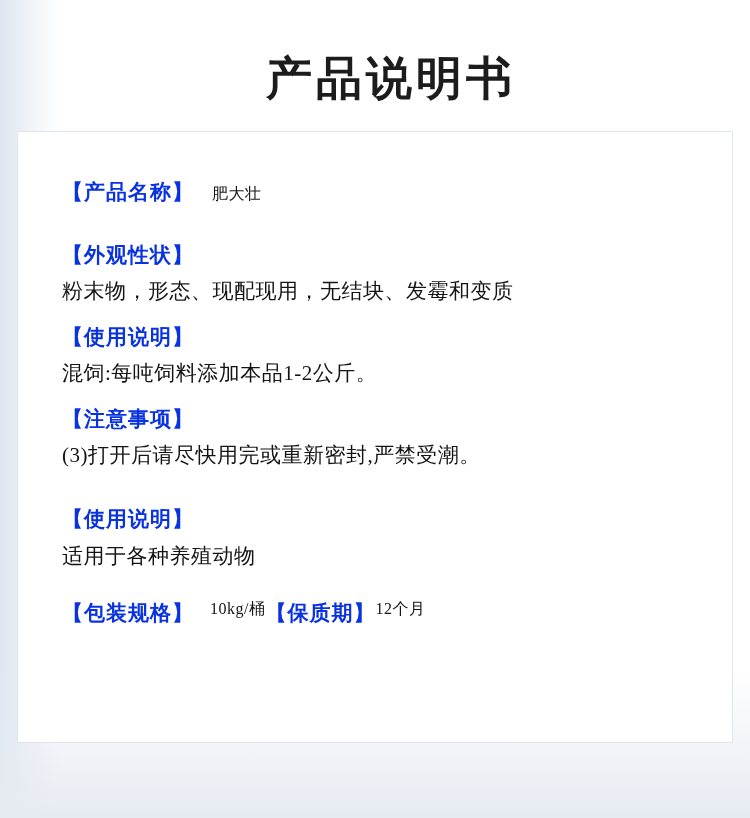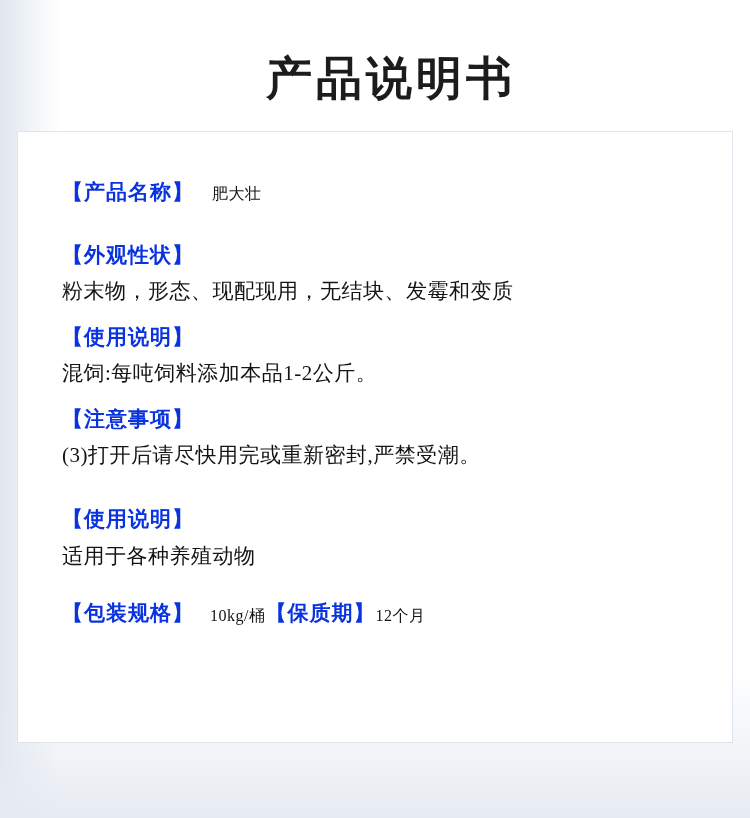--- a/index.html
+++ b/index.html
@@ -98,21 +98,21 @@
 
   .inline-pair {
     display: flex;
     align-items: baseline;
     gap: 18px;
   }
 
   .footer-row {
     margin-top: 26px;
     display: flex;
-    align-items: flex-end;
+    align-items: flex-start;
     font-size: 21px;
   }
 </style>
 </head>
 <body>
 
 <div class="page-bg"></div>
 
 <div class="doc-title">产品说明书</div>
 

